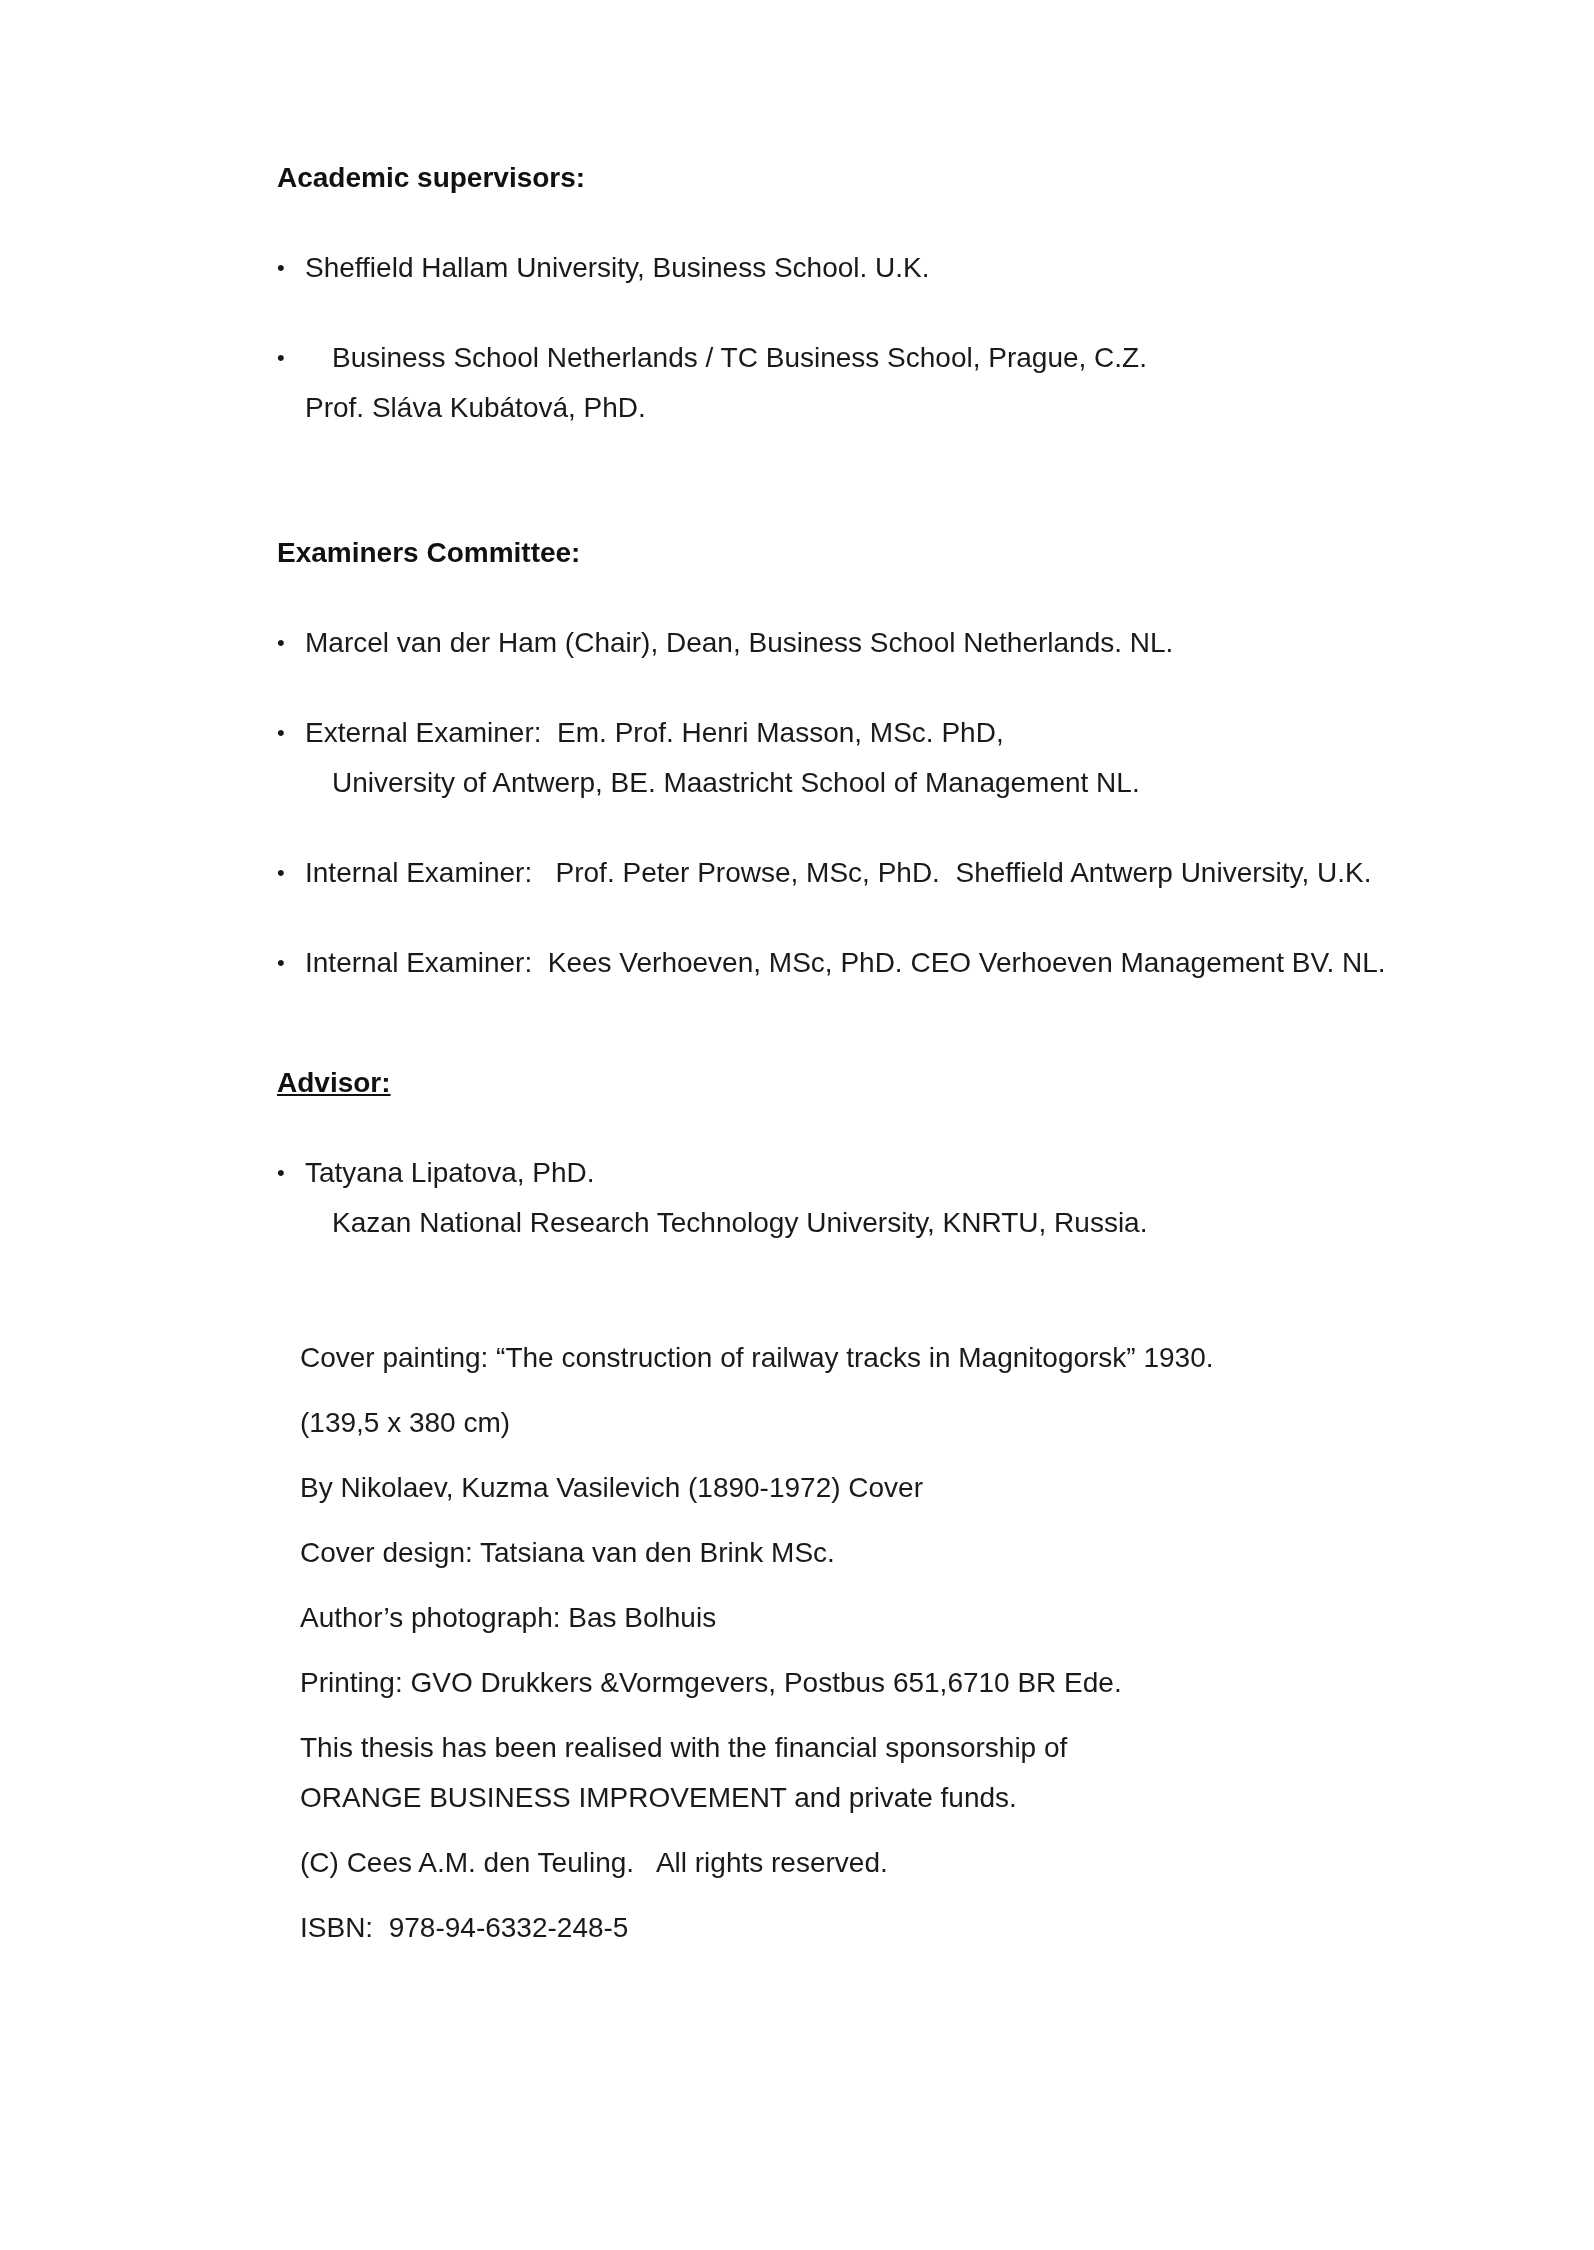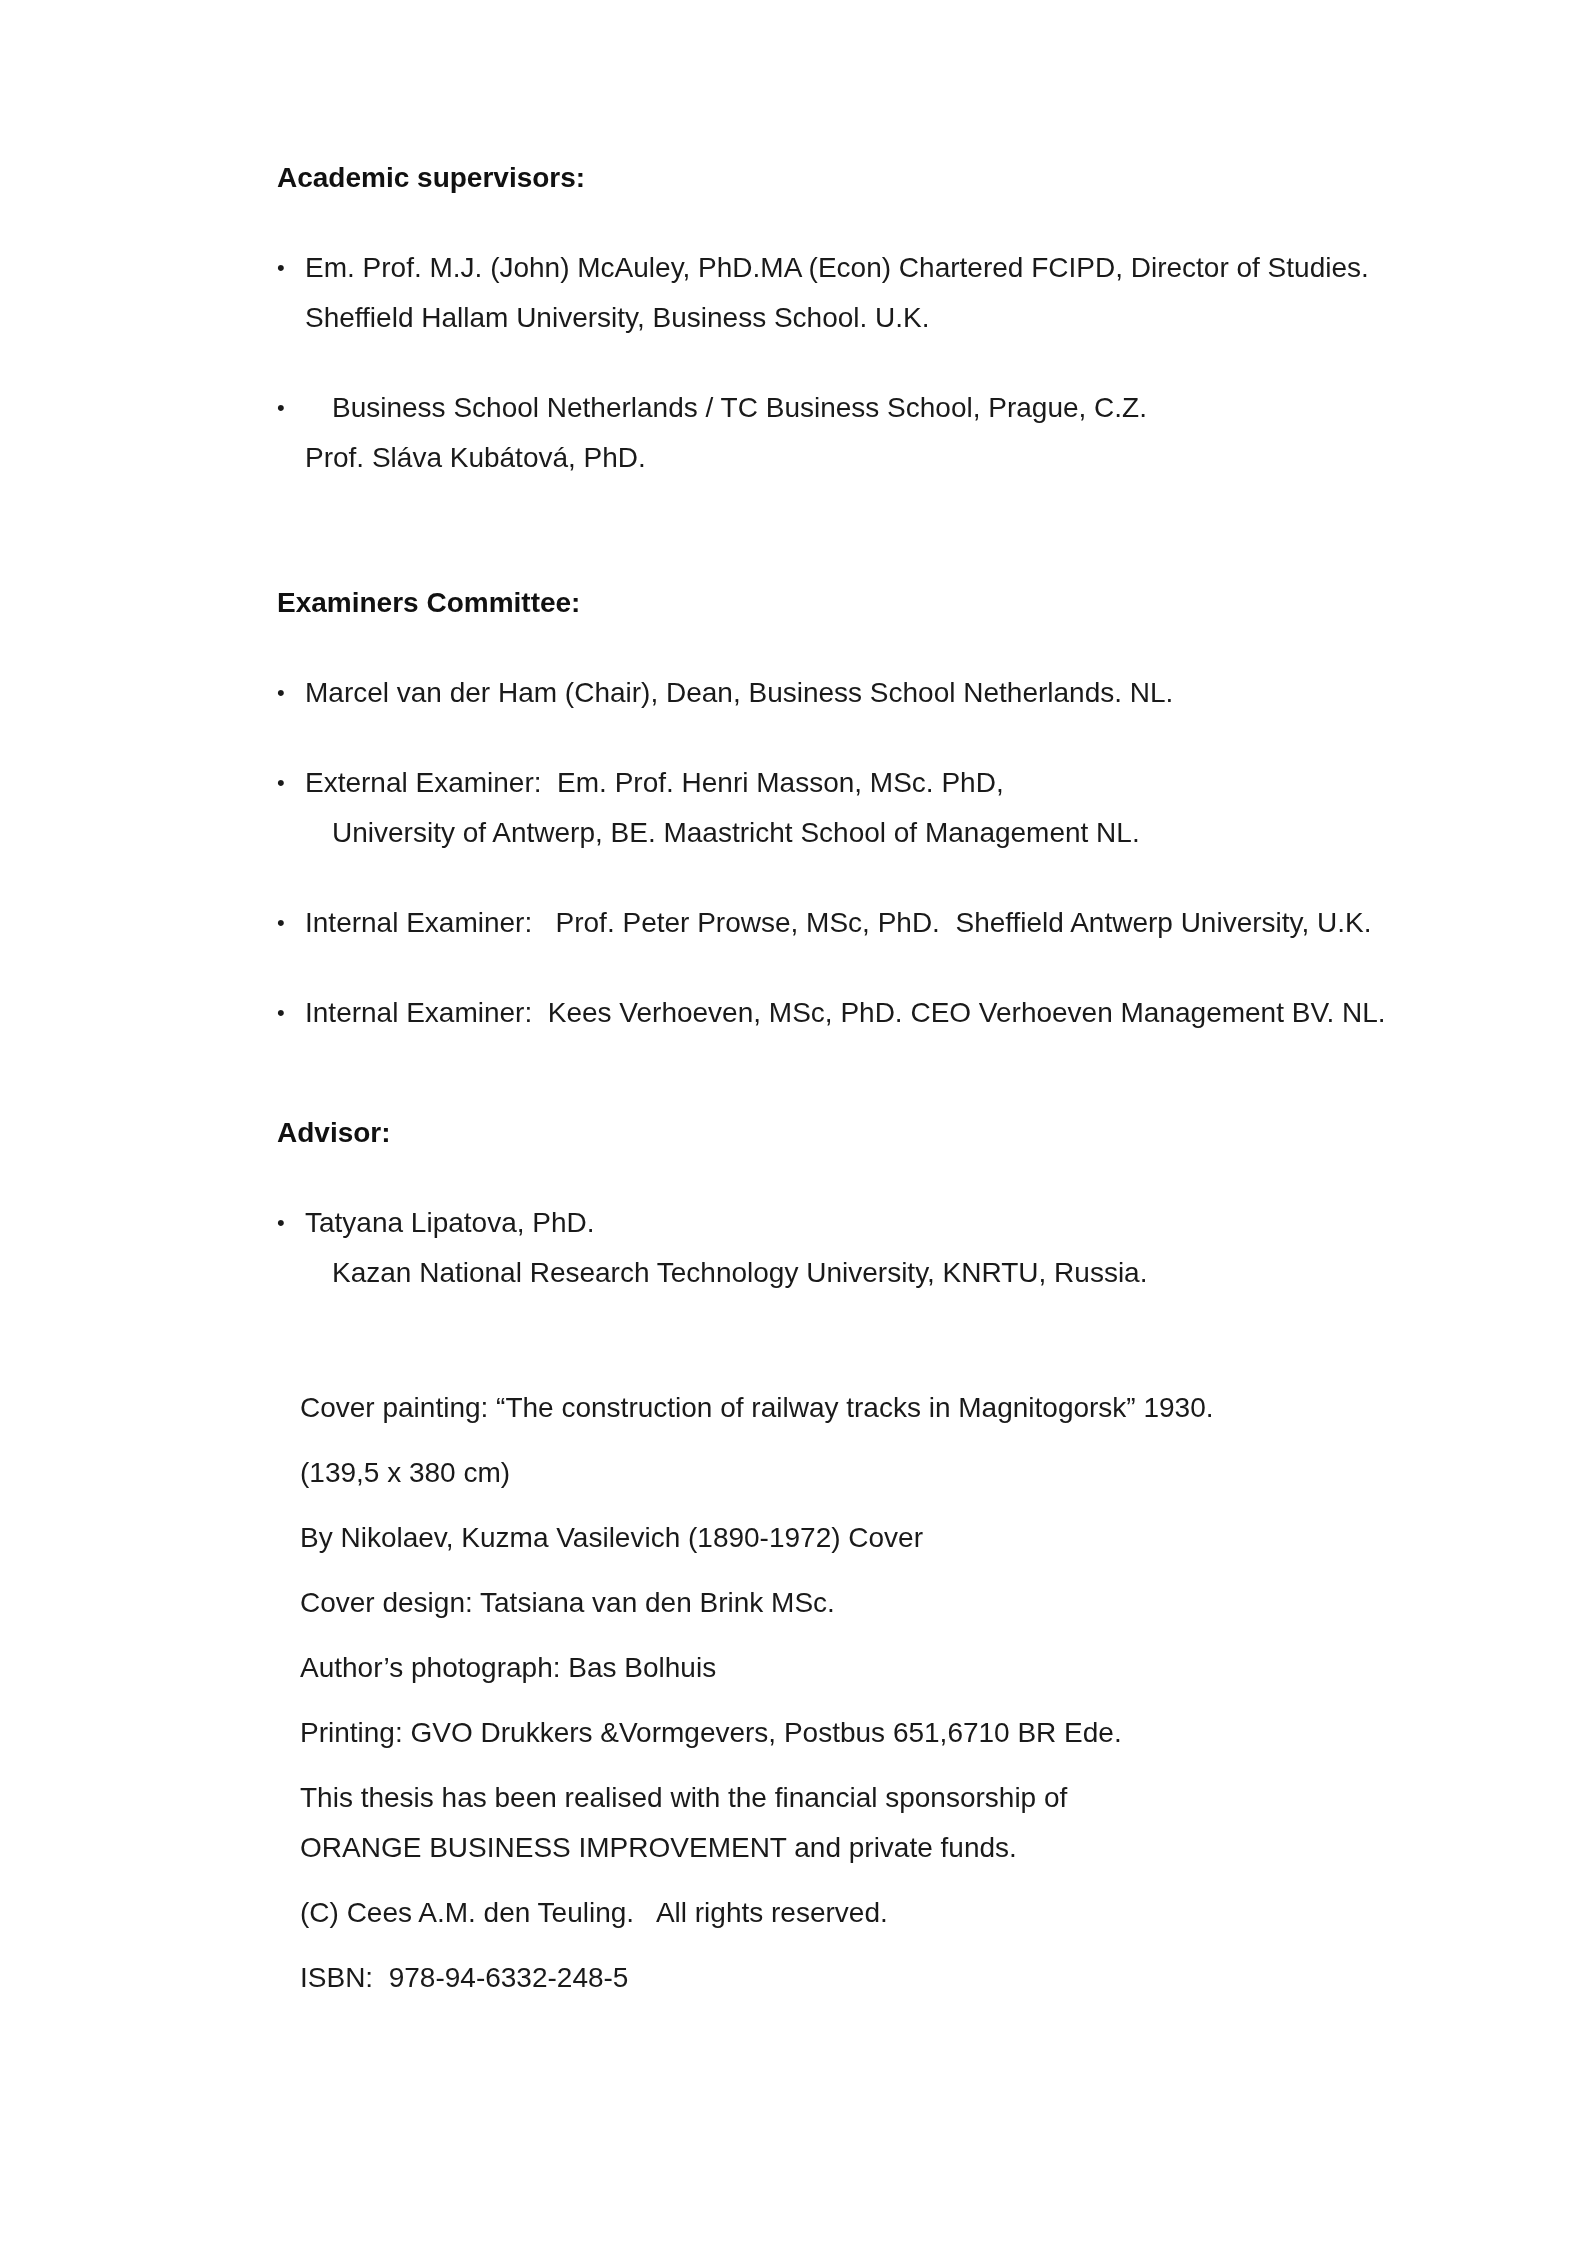--- a/index.html
+++ b/index.html
@@ -20,21 +20,21 @@
     overflow: hidden;
   }
   .txt { white-space: pre-wrap; }
   .heading {
     font-weight: bold;
     color: #111111;
     line-height: 50px;
     margin: 0 0 40px 0;
   }
   .heading-examiners { margin-top: 95px; }
-  .heading-advisor  { margin-top: 70px; }
+  .heading-advisor  { margin-top: 70px; text-decoration: underline; }
   .bullet-item {
     display: flex;
     align-items: flex-start;
     margin: 0 0 40px 0;
   }
   .bullet-marker {
     flex: 0 0 28px;
     line-height: 50px;
     font-size: 22px;
   }
@@ -53,21 +53,20 @@
 
 <div class="page">
 
   <div class="heading">
     <span class="txt">Academic supervisors:</span>
   </div>
 
   <div class="bullet-item">
     <span class="bullet-marker">•</span>
     <div class="bullet-lines">
-      <div class="line"><span class="txt">Em. Prof. M.J. (John) McAuley, PhD.MA (Econ) Chartered FCIPD, Director of Studies.</span></div>
       <div class="line"><span class="txt">Sheffield Hallam University, Business School. U.K.</span></div>
     </div>
   </div>
 
   <div class="bullet-item">
     <span class="bullet-marker">•</span>
     <div class="bullet-lines">
       <div class="line indent2"><span class="txt">Business School Netherlands / TC Business School, Prague, C.Z.</span></div>
       <div class="line"><span class="txt">Prof. Sláva Kubátová, PhD.</span></div>
     </div>

